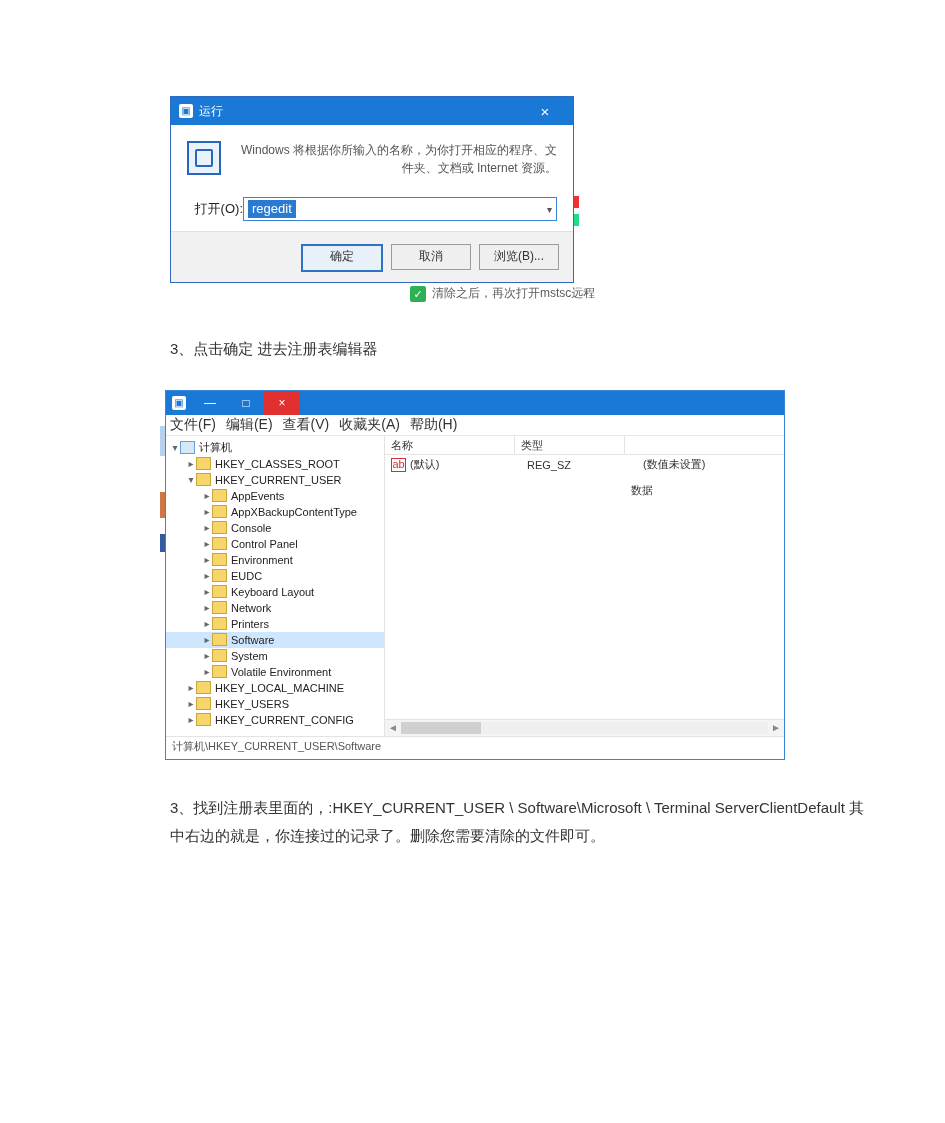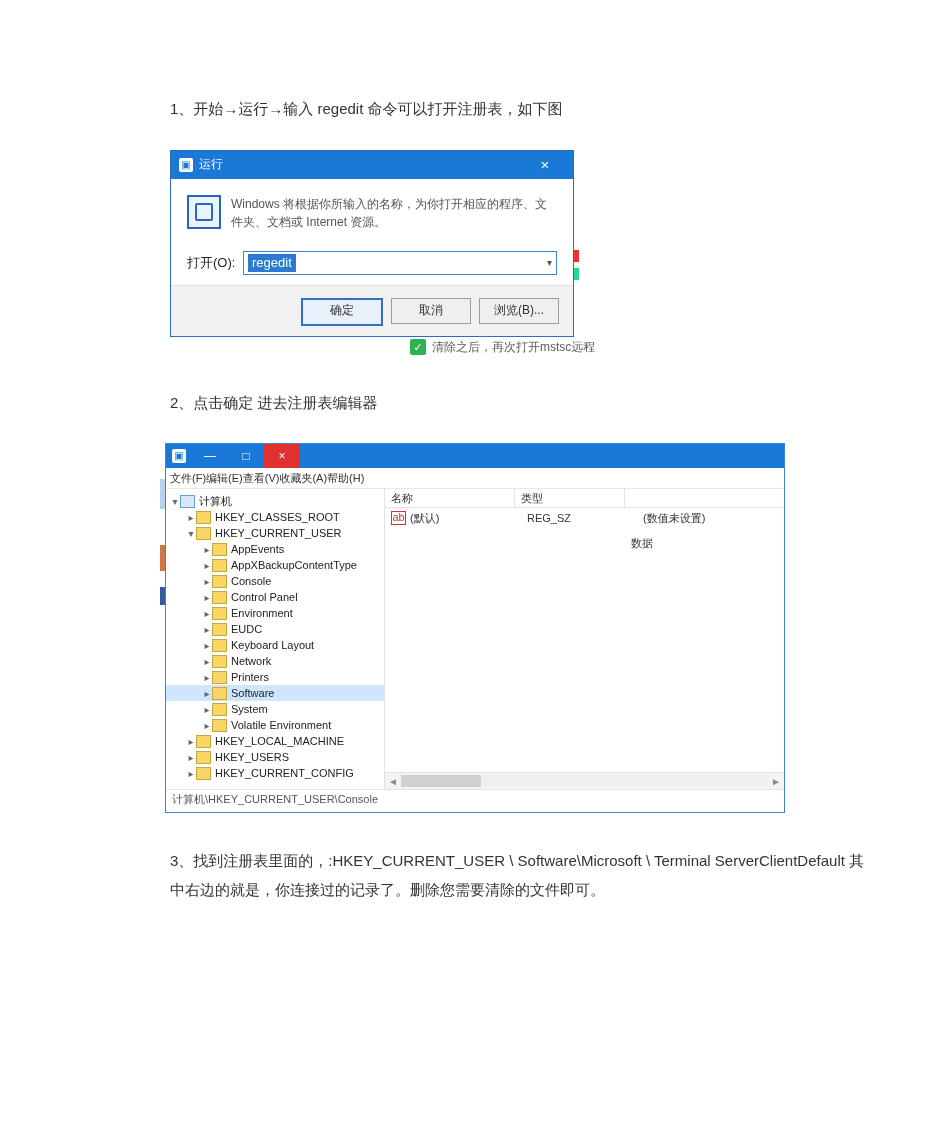--- a/index.html
+++ b/index.html
@@ -7,21 +7,21 @@
   .step{margin:0 0 28px 110px;line-height:1.7;color:#333;font-size:15px;}
   .step3{margin-left:110px;margin-right:20px;line-height:1.9;}
   .fig-wrap{margin-left:110px;margin-bottom:34px;}
 
   
   .run-dialog{width:402px;border:1px solid #2f6bbd;background:#fff;font-size:12px;color:#333;}
   .run-title{height:28px;background:#1a79d7;color:#fff;display:flex;align-items:center;padding:0 8px;}
   .run-title .ico{width:14px;height:14px;margin-right:6px;display:inline-block;background:#fff;color:#1a79d7;font-size:10px;line-height:14px;text-align:center;border-radius:2px;}
   .run-title .ttl{flex:1;}
   .run-title .close{width:40px;text-align:center;font-size:15px;cursor:default;}
-  .run-body{padding:16px 16px 10px 16px;background:#fff;}
+  .run-body{padding:16px 16px 10px 16px;background:#fff;text-align:right;}
   .run-desc{display:flex;}
   .run-desc .big-ico{width:34px;height:34px;margin-right:10px;border:2px solid #2666c0;background:#eaf3fc;box-sizing:border-box;display:flex;align-items:center;justify-content:center;position:relative;}
   .run-desc .big-ico::after{content:"";width:14px;height:14px;border:2px solid #2666c0;border-radius:2px;}
   .run-desc-text{flex:1;font-size:12px;color:#555;line-height:1.5;}
   .run-open-row{display:flex;align-items:center;margin-top:20px;}
   .run-open-row .lbl{width:56px;font-size:13px;color:#222;}
   .run-open-row .combo{flex:1;height:22px;border:1px solid #3a82d8;background:#fff;display:flex;align-items:center;padding:0 4px;}
   .run-open-row .combo .val{background:#2a7ad2;color:#fff;padding:0 4px;font-size:13px;line-height:18px;}
   .run-open-row .combo .sp{flex:1;}
   .run-open-row .combo .drop{color:#555;font-size:10px;}
@@ -36,21 +36,21 @@
   
   .reg-outer{display:flex;}
   .reg-left-marks{width:5px;margin-right:0;}
   .reg-left-marks div{width:5px;background:#e0e0e0;}
   .reg-window{width:618px;border:1px solid #3a84d6;background:#fff;font-size:11px;color:#333;}
   .reg-title{height:24px;background:#1a79d7;color:#fff;display:flex;align-items:center;padding:0 6px;}
   .reg-title .ico{width:14px;height:14px;margin-right:6px;display:inline-block;background:#fff;color:#1a79d7;font-size:10px;line-height:14px;text-align:center;border-radius:2px;}
   .reg-title .ttl{flex:1;font-size:12px;}
   .reg-title .wbtn{width:36px;text-align:center;font-size:12px;}
   .reg-title .wbtn.cls{background:#e03030;height:24px;line-height:24px;}
-  .reg-menu{height:20px;background:#fff;border-bottom:1px solid #e8e8e8;display:flex;align-items:center;padding:0 4px;font-size:11px;color:#333;}
+  .reg-menu{height:20px;background:#fff;border-bottom:1px solid #e8e8e8;display:flex;align-items:center;padding:0 4px;gap:10px;font-size:14px;color:#333;}
   .reg-main{display:flex;height:300px;}
   .reg-tree{width:218px;border-right:1px solid #e3e3e3;overflow:hidden;padding:4px 0;}
   .tree-row{display:flex;align-items:center;height:16px;padding-left:4px;font-size:11px;color:#222;white-space:nowrap;}
   .tree-row .tw{display:inline-block;width:10px;text-align:center;color:#666;font-size:10px;}
   .tree-row .fld{width:13px;height:11px;background:#f7d56b;border:1px solid #caa637;margin-right:4px;}
   .tree-row .pc{width:13px;height:11px;background:#d7e7f9;border:1px solid #6a9fd6;margin-right:4px;}
   .tree-row.selected{background:#cfe6ff;}
   .reg-list{flex:1;display:flex;flex-direction:column;}
   .reg-cols{display:flex;height:18px;border-bottom:1px solid #e3e3e3;font-size:11px;color:#333;}
   .reg-cols div{border-right:1px solid #e3e3e3;padding:2px 6px;box-sizing:border-box;}
@@ -67,21 +67,20 @@
   .reg-hscroll .arr{width:16px;text-align:center;color:#888;font-size:10px;}
   .reg-hscroll .track{flex:1;height:12px;background:#efefef;position:relative;}
   .reg-hscroll .thumb{position:absolute;left:0;top:0;height:12px;width:80px;background:#d0d0d0;}
   .reg-status{height:18px;border-top:1px solid #e3e3e3;font-size:11px;color:#555;padding:2px 6px;}
 </style>
 </head>
 <body>
 
 <div class="page">
 
-  <p class="step">1、开始→运行→输入 regedit 命令可以打开注册表，如下图</p>
 
   <div class="fig-wrap">
     <div style="display:flex;">
       <div class="run-dialog">
         <div class="run-title">
           <span class="ico">▣</span>
           <span class="ttl">运行</span>
           <span class="close">×</span>
         </div>
         <div class="run-body">
@@ -109,21 +108,21 @@
         <div style="background:#2d8;"></div>
       </div>
     </div>
     <div class="under-caption">
       <div style="width:240px;"></div>
       <span class="g">✓</span>
       <span>清除之后，再次打开mstsc远程</span>
     </div>
   </div>
 
-  <p class="step">2、点击确定 进去注册表编辑器</p>
+  <p class="step">3、点击确定 进去注册表编辑器</p>
 
   <div class="fig-wrap" style="margin-left:100px;">
     <div class="reg-outer">
       <div class="reg-left-marks">
         <div style="height:30px;margin-top:36px;background:#b6d2ee;"></div>
         <div style="height:26px;margin-top:36px;background:#c74;"></div>
         <div style="height:18px;margin-top:16px;background:#355aa0;font-style:italic;"></div>
       </div>
       <div class="reg-window">
         <div class="reg-title">
@@ -250,20 +249,20 @@
             </div>
             <div class="reg-hscroll">
               <span class="arr">◄</span>
               <div class="track">
                   <div class="thumb"></div>
                 </div>
               <span class="arr">►</span>
             </div>
           </div>
         </div>
-        <div class="reg-status">计算机\HKEY_CURRENT_USER\Console</div>
+        <div class="reg-status">计算机\HKEY_CURRENT_USER\Software</div>
       </div>
     </div>
   </div>
 
   <p class="step3">3、找到注册表里面的，:HKEY_CURRENT_USER \ Software\Microsoft \ Terminal ServerClientDefault  其中右边的就是，你连接过的记录了。删除您需要清除的文件即可。</p>
 
 </div>
 
 </body></html>

